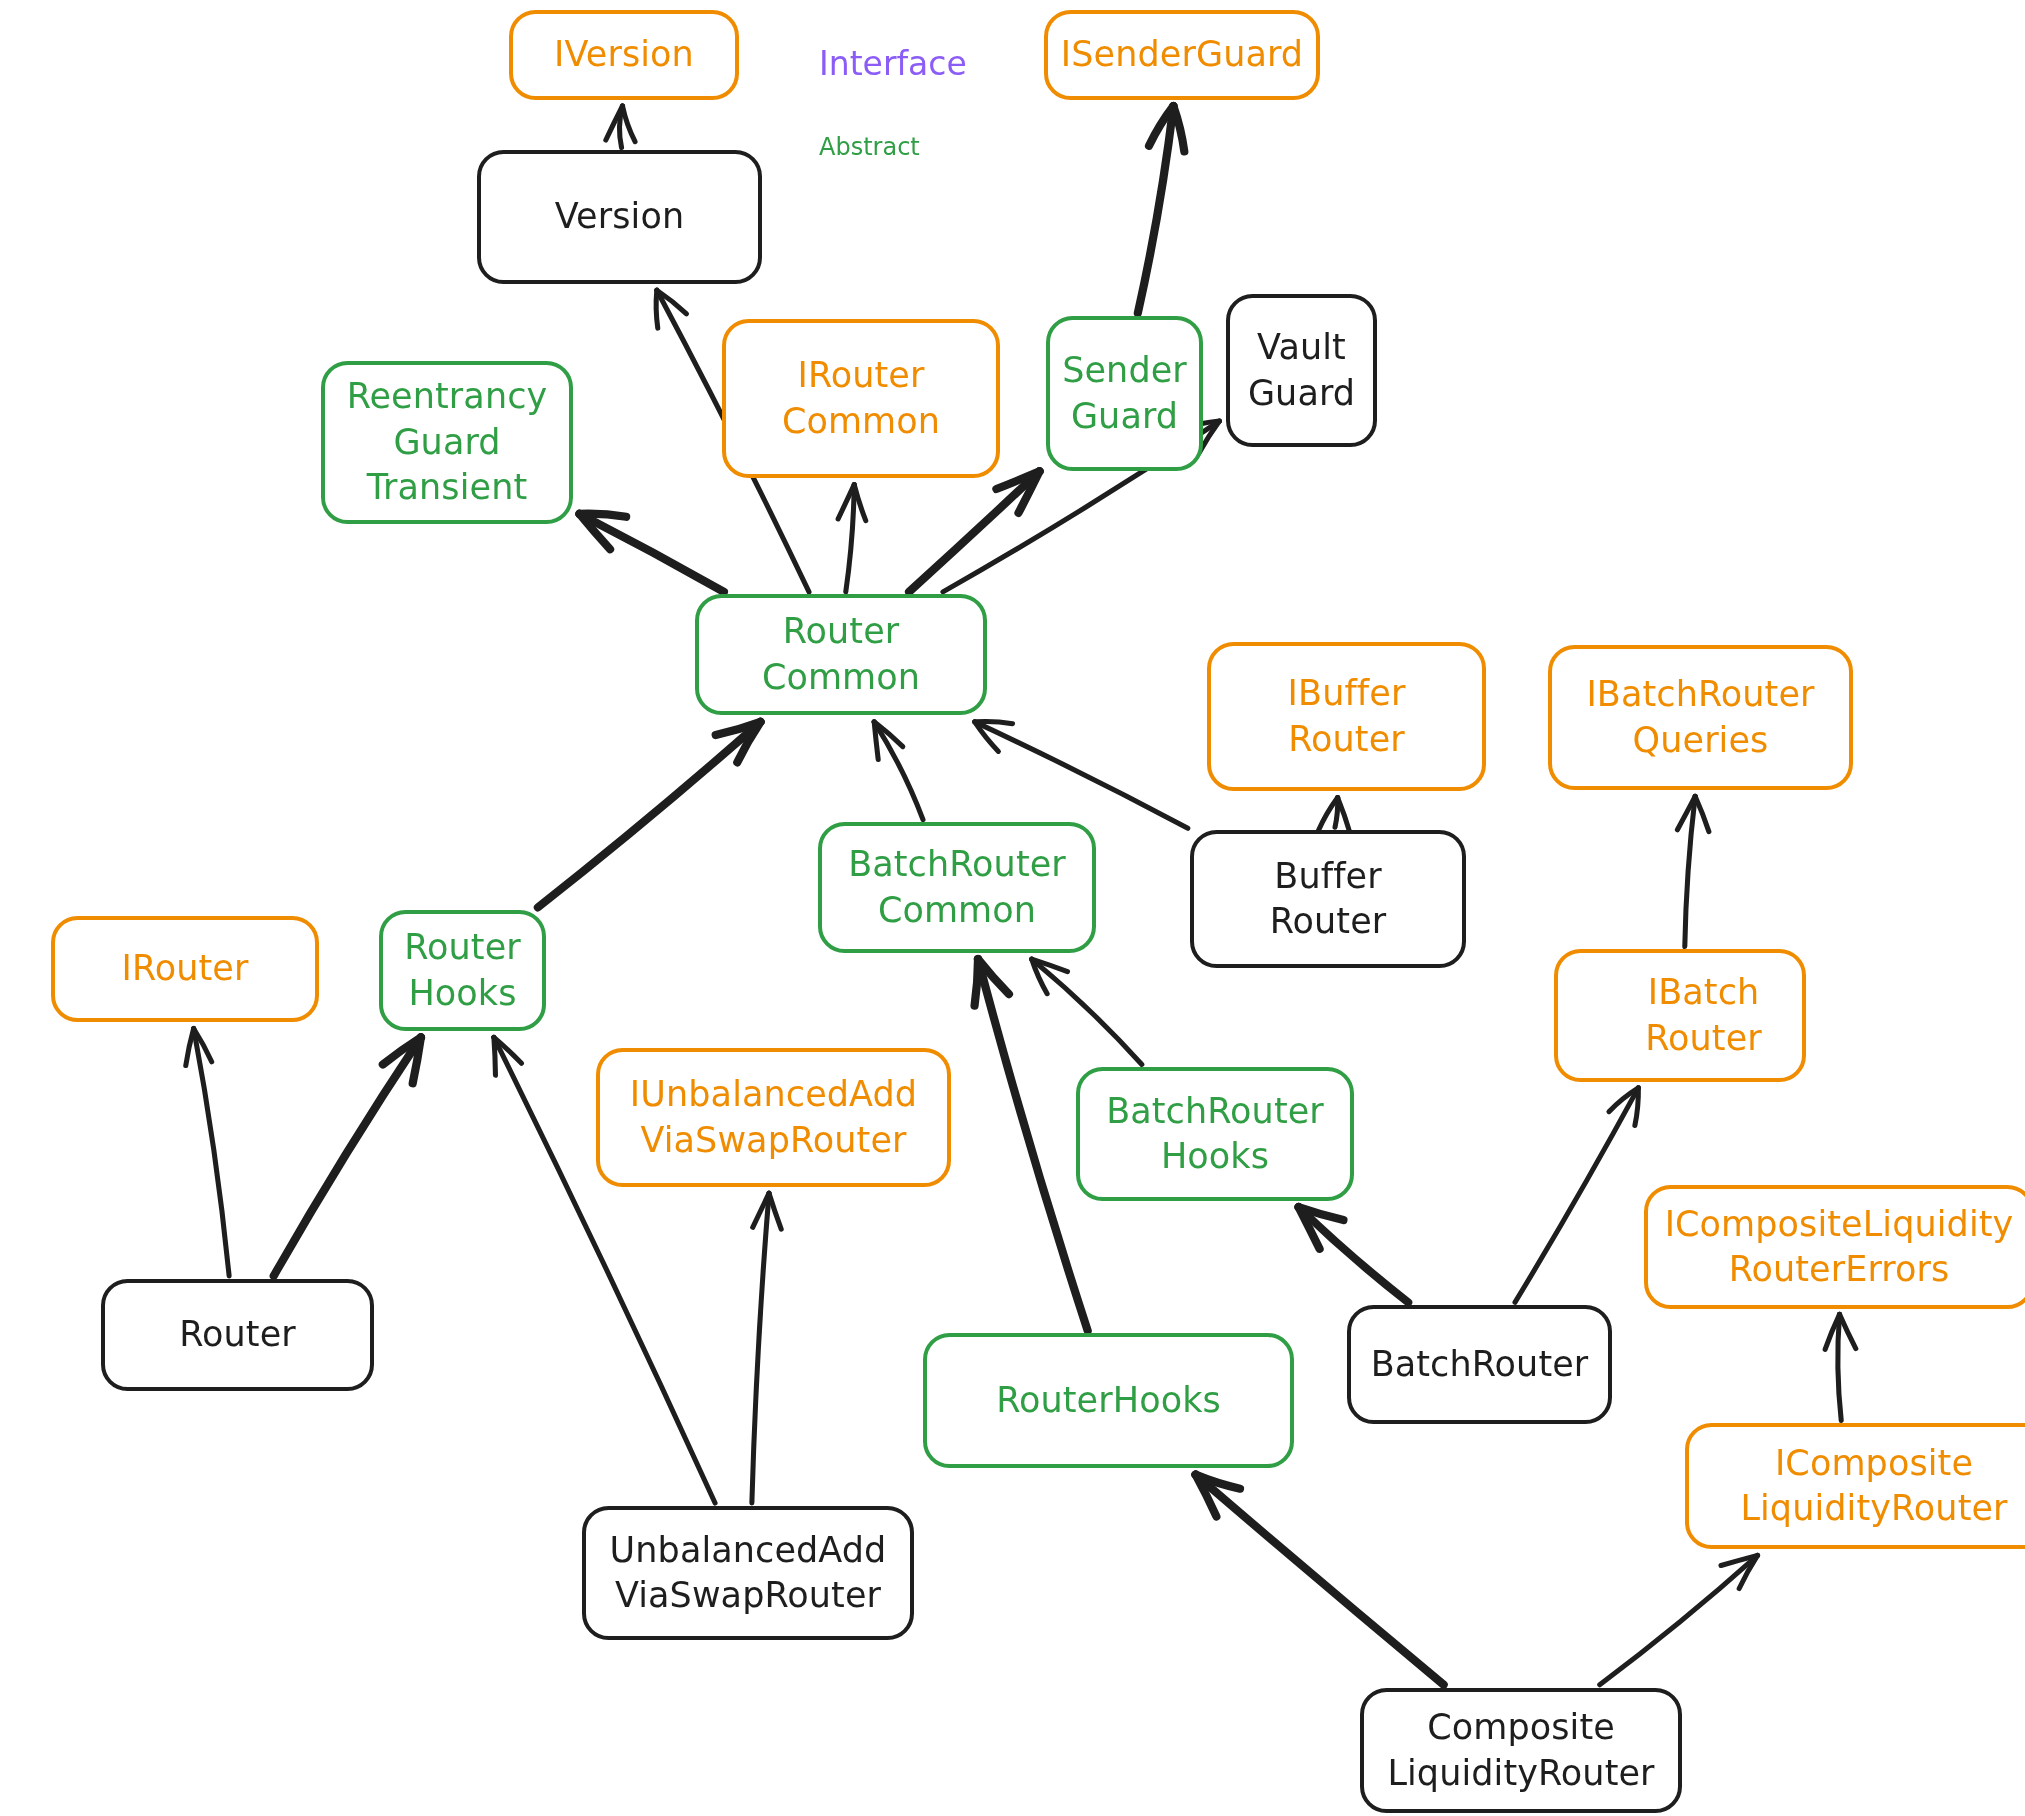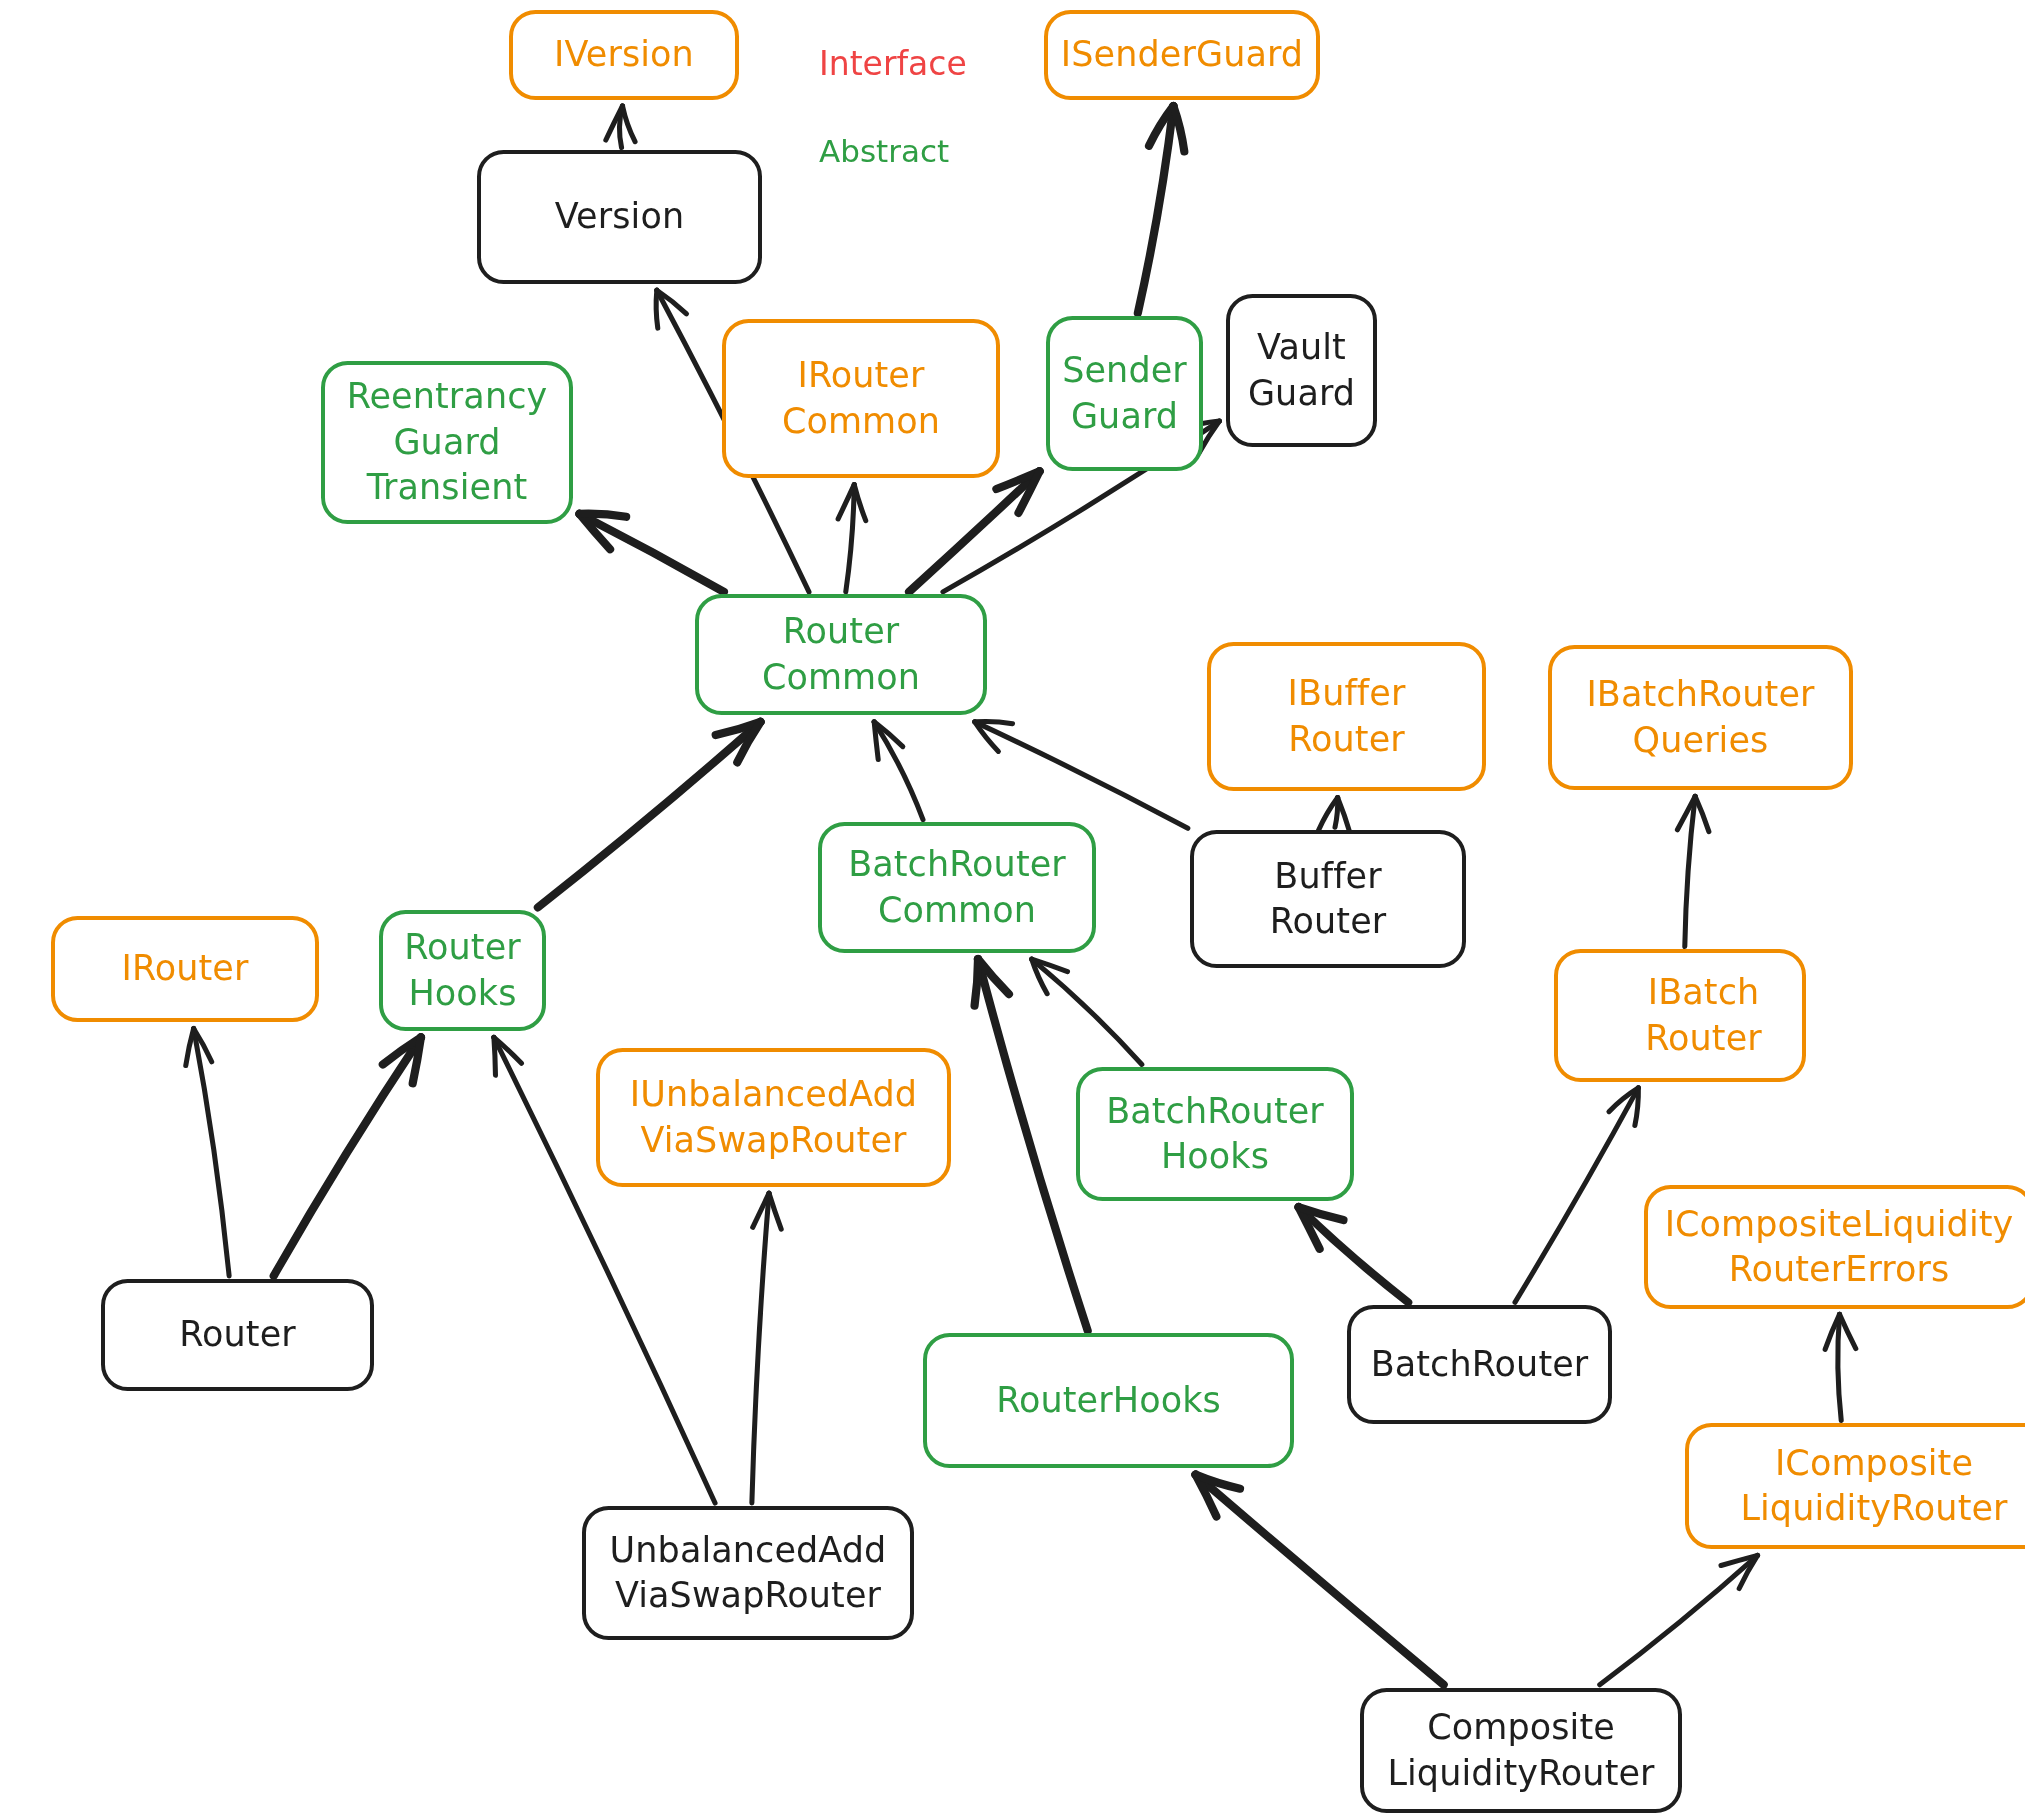--- a/index.html
+++ b/index.html
@@ -41,21 +41,21 @@
   }
   .node .ln { display: block; white-space: nowrap; }
   .node.k-interface { border-color: #f08c00; color: #f08c00; }
   .node.k-abstract  { border-color: #2f9e44; color: #2f9e44; }
   .node.k-concrete  { border-color: #1e1e1e; color: #1e1e1e; }
   .legend-item {
     position: absolute;
     white-space: nowrap;
     z-index: 6;
   }
-  .legend-item.k-interface { color: #ef4444; }
+  .legend-item.k-interface { color: #8b5cf6; }
   .legend-item.k-abstract  { color: #2f9e44; }
 </style>
 </head>
 <body>
 
 <div id="stage">
   <svg id="edges" viewBox="0 0 3209 2878" preserveAspectRatio="none" aria-hidden="true">
       <g>
         <path d="M 940.6 234.0 Q 933.4 200.8 942.1 168.0" fill="none" stroke="#1e1e1e" stroke-width="8" stroke-linecap="round"></path>
         <path d="M 942.1 168.0 Q 928.5 194.7 915.7 221.9" fill="none" stroke="#1e1e1e" stroke-width="8" stroke-linecap="round"></path>
@@ -259,16 +259,16 @@
         <span class="ln">UnbalancedAdd</span>
         <span class="ln">ViaSwapRouter</span>
       </div>
       <div class="node k-concrete" style="left: 1332px; top: 1688px; width: 322px; height: 125px; font-size: 35px;">
         <span class="ln">Composite</span>
         <span class="ln">LiquidityRouter</span>
       </div>
     </div>
   <div id="legend-layer">
       <div class="legend-item k-interface" style="left: 791px; top: 44px; font-size: 33px;">Interface</div>
-      <div class="legend-item k-abstract" style="left: 791px; top: 133px; font-size: 31px;">Abstract</div>
+      <div class="legend-item k-abstract" style="left: 791px; top: 133px; font-size: 24px;">Abstract</div>
     </div>
 </div>
 
 
 </body></html>

